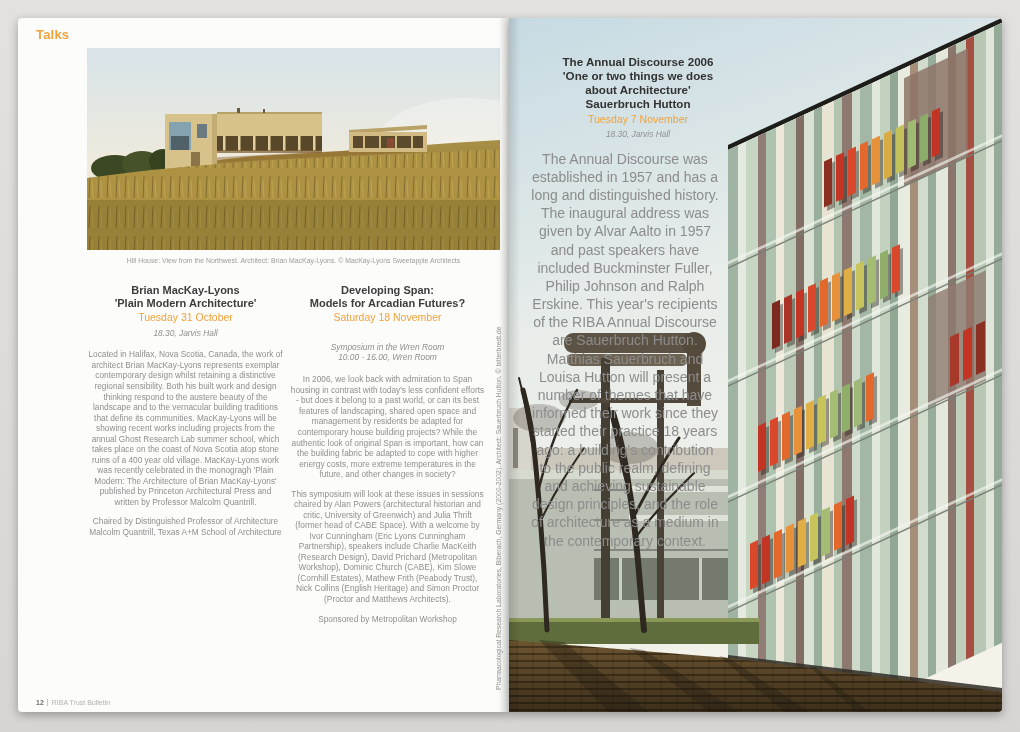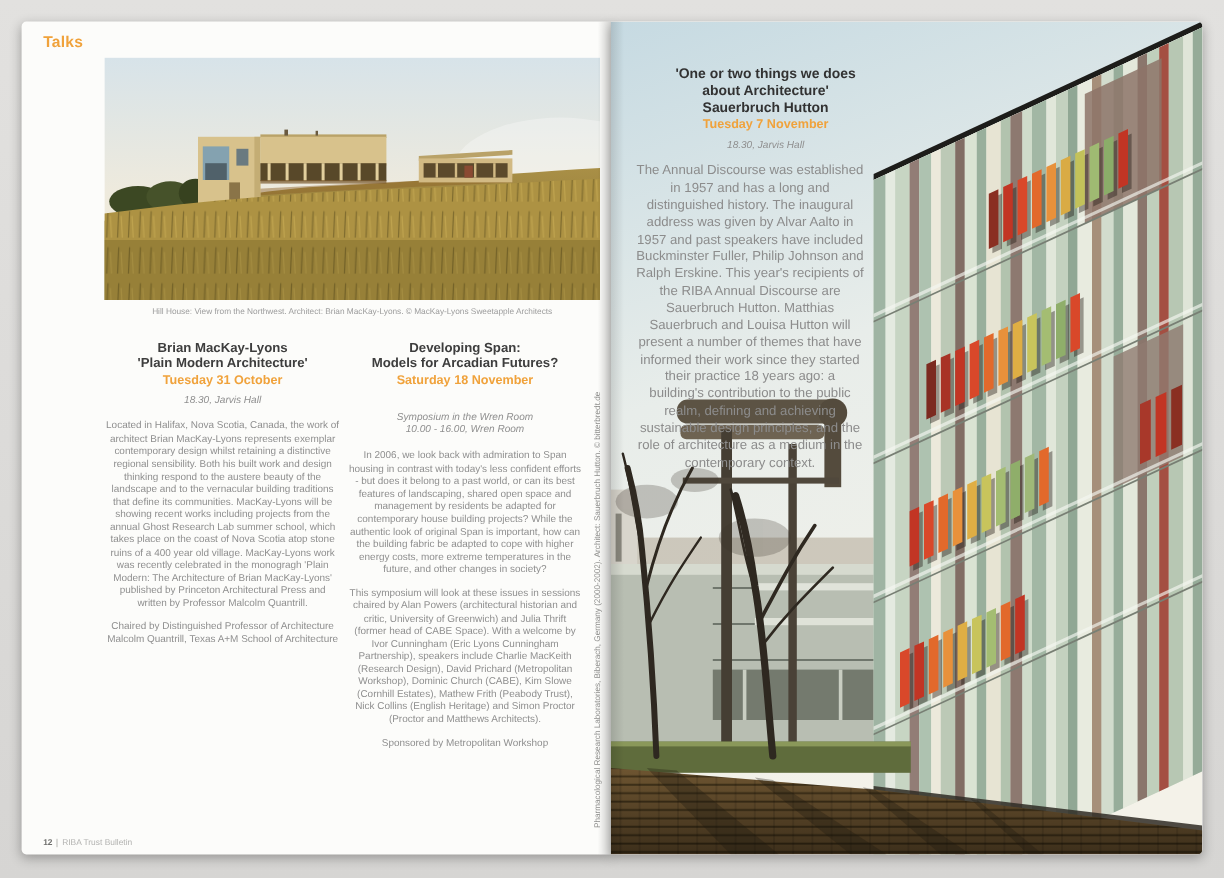--- a/index.html
+++ b/index.html
@@ -14,33 +14,33 @@
             background:linear-gradient(90deg,rgba(0,0,0,0) 0%,rgba(0,0,0,.13) 50%,rgba(0,0,0,0) 100%); }
 
   .section-label { position:absolute; left:18px; top:9px; font-size:13px; font-weight:bold; color:#f0a23b; letter-spacing:.2px; }
 
   .photo1 { position:absolute; left:69px; top:30px; width:413px; height:202px; }
   .photo-caption { position:absolute; left:69px; top:239px; width:413px; font-size:6.9px; color:#9c9c9c; }
 
   .col { position:absolute; top:266px; width:197px; }
   #col1 { left:69px; } #col2 { left:271px; }
   .art-title { font-size:11px; font-weight:bold; color:#3d3d3d; line-height:1.2; }
-  .art-date  { font-size:10.5px; font-weight:bold; color:#f0a23b; line-height:1.25; margin-top:1px; }
+  .art-date  { font-size:10.5px; font-weight:normal; color:#f0a23b; line-height:1.25; margin-top:1px; }
   .art-venue { font-size:8.4px; font-style:italic; color:#8f8f8f; line-height:1.3; margin-top:3px; }
   .body-par  { font-size:8.3px; color:#8f8f8f; line-height:1.27; margin-top:9px; }
   .body-par.first { margin-top:11px; }
 
   .footer { position:absolute; left:18px; top:681px; font-size:7px; color:#b2b2b0; }
   .footer b { color:#6f6f6d; font-weight:bold; }
   .footer .sep { border-left:1px solid #c3c3c1; margin-left:3px; padding-left:4px; }
 
   .photo2 { position:absolute; left:0; top:0; width:493px; height:694px; }
   #rp-text { position:absolute; left:21px; top:37px; width:216px; z-index:5; }
   #rp-text .art-title { font-size:11.6px; line-height:1.22; color:#323232; }
-  #rp-body { width:190px; margin-top:10px; font-size:11px; color:#8c8c8c; line-height:1.3; }
+  #rp-body { width:190px; margin-top:10px; font-size:14px; color:#8c8c8c; line-height:1.3; }
 
   .vert-caption { position:absolute; left:495px; top:690px; width:406px; z-index:40;
                   font-size:6.8px; color:#8e8e8c; transform-origin:0 0; transform:rotate(-90deg); }
   svg { display:block; }
 </style>
 </head>
 <body>
 
 <div id="stage">
 
@@ -368,20 +368,21 @@
         <path d="M126,520 C145,495 160,480 185,455" stroke-width="2.2"></path>
         <g stroke="none" fill="#3a332a" opacity=".25">
           <ellipse cx="30" cy="400" rx="26" ry="14"></ellipse>
             <ellipse cx="120" cy="430" rx="30" ry="16"></ellipse>
             <ellipse cx="70" cy="382" rx="20" ry="10"></ellipse>
         </g>
       </g>
     </svg>
 
     <div id="rp-text">
+      <div class="art-title">The Annual Discourse 2006</div>
       <div class="art-title">'One or two things we does</div>
       <div class="art-title">about Architecture'</div>
       <div class="art-title">Sauerbruch Hutton</div>
       <div class="art-date">Tuesday 7 November</div>
       <div class="art-venue">18.30, Jarvis Hall</div>
       <div class="body-par first" id="rp-body">The Annual Discourse was established in 1957 and has a long and distinguished history. The inaugural address was given by Alvar Aalto in 1957 and past speakers have included Buckminster Fuller, Philip Johnson and Ralph Erskine. This year's recipients of the RIBA Annual Discourse are Sauerbruch Hutton. Matthias Sauerbruch and Louisa Hutton will present a number of themes that have informed their work since they started their practice 18 years ago: a building's contribution to the public realm, defining and achieving sustainable design principles, and the role of architecture as a medium in the contemporary context.</div>
     </div>
   </div>
 
   <div class="vert-caption">Pharmacological Research Laboratories, Biberach, Germany (2000-2002). Architect: Sauerbruch Hutton. © bitterbredt.de</div>

